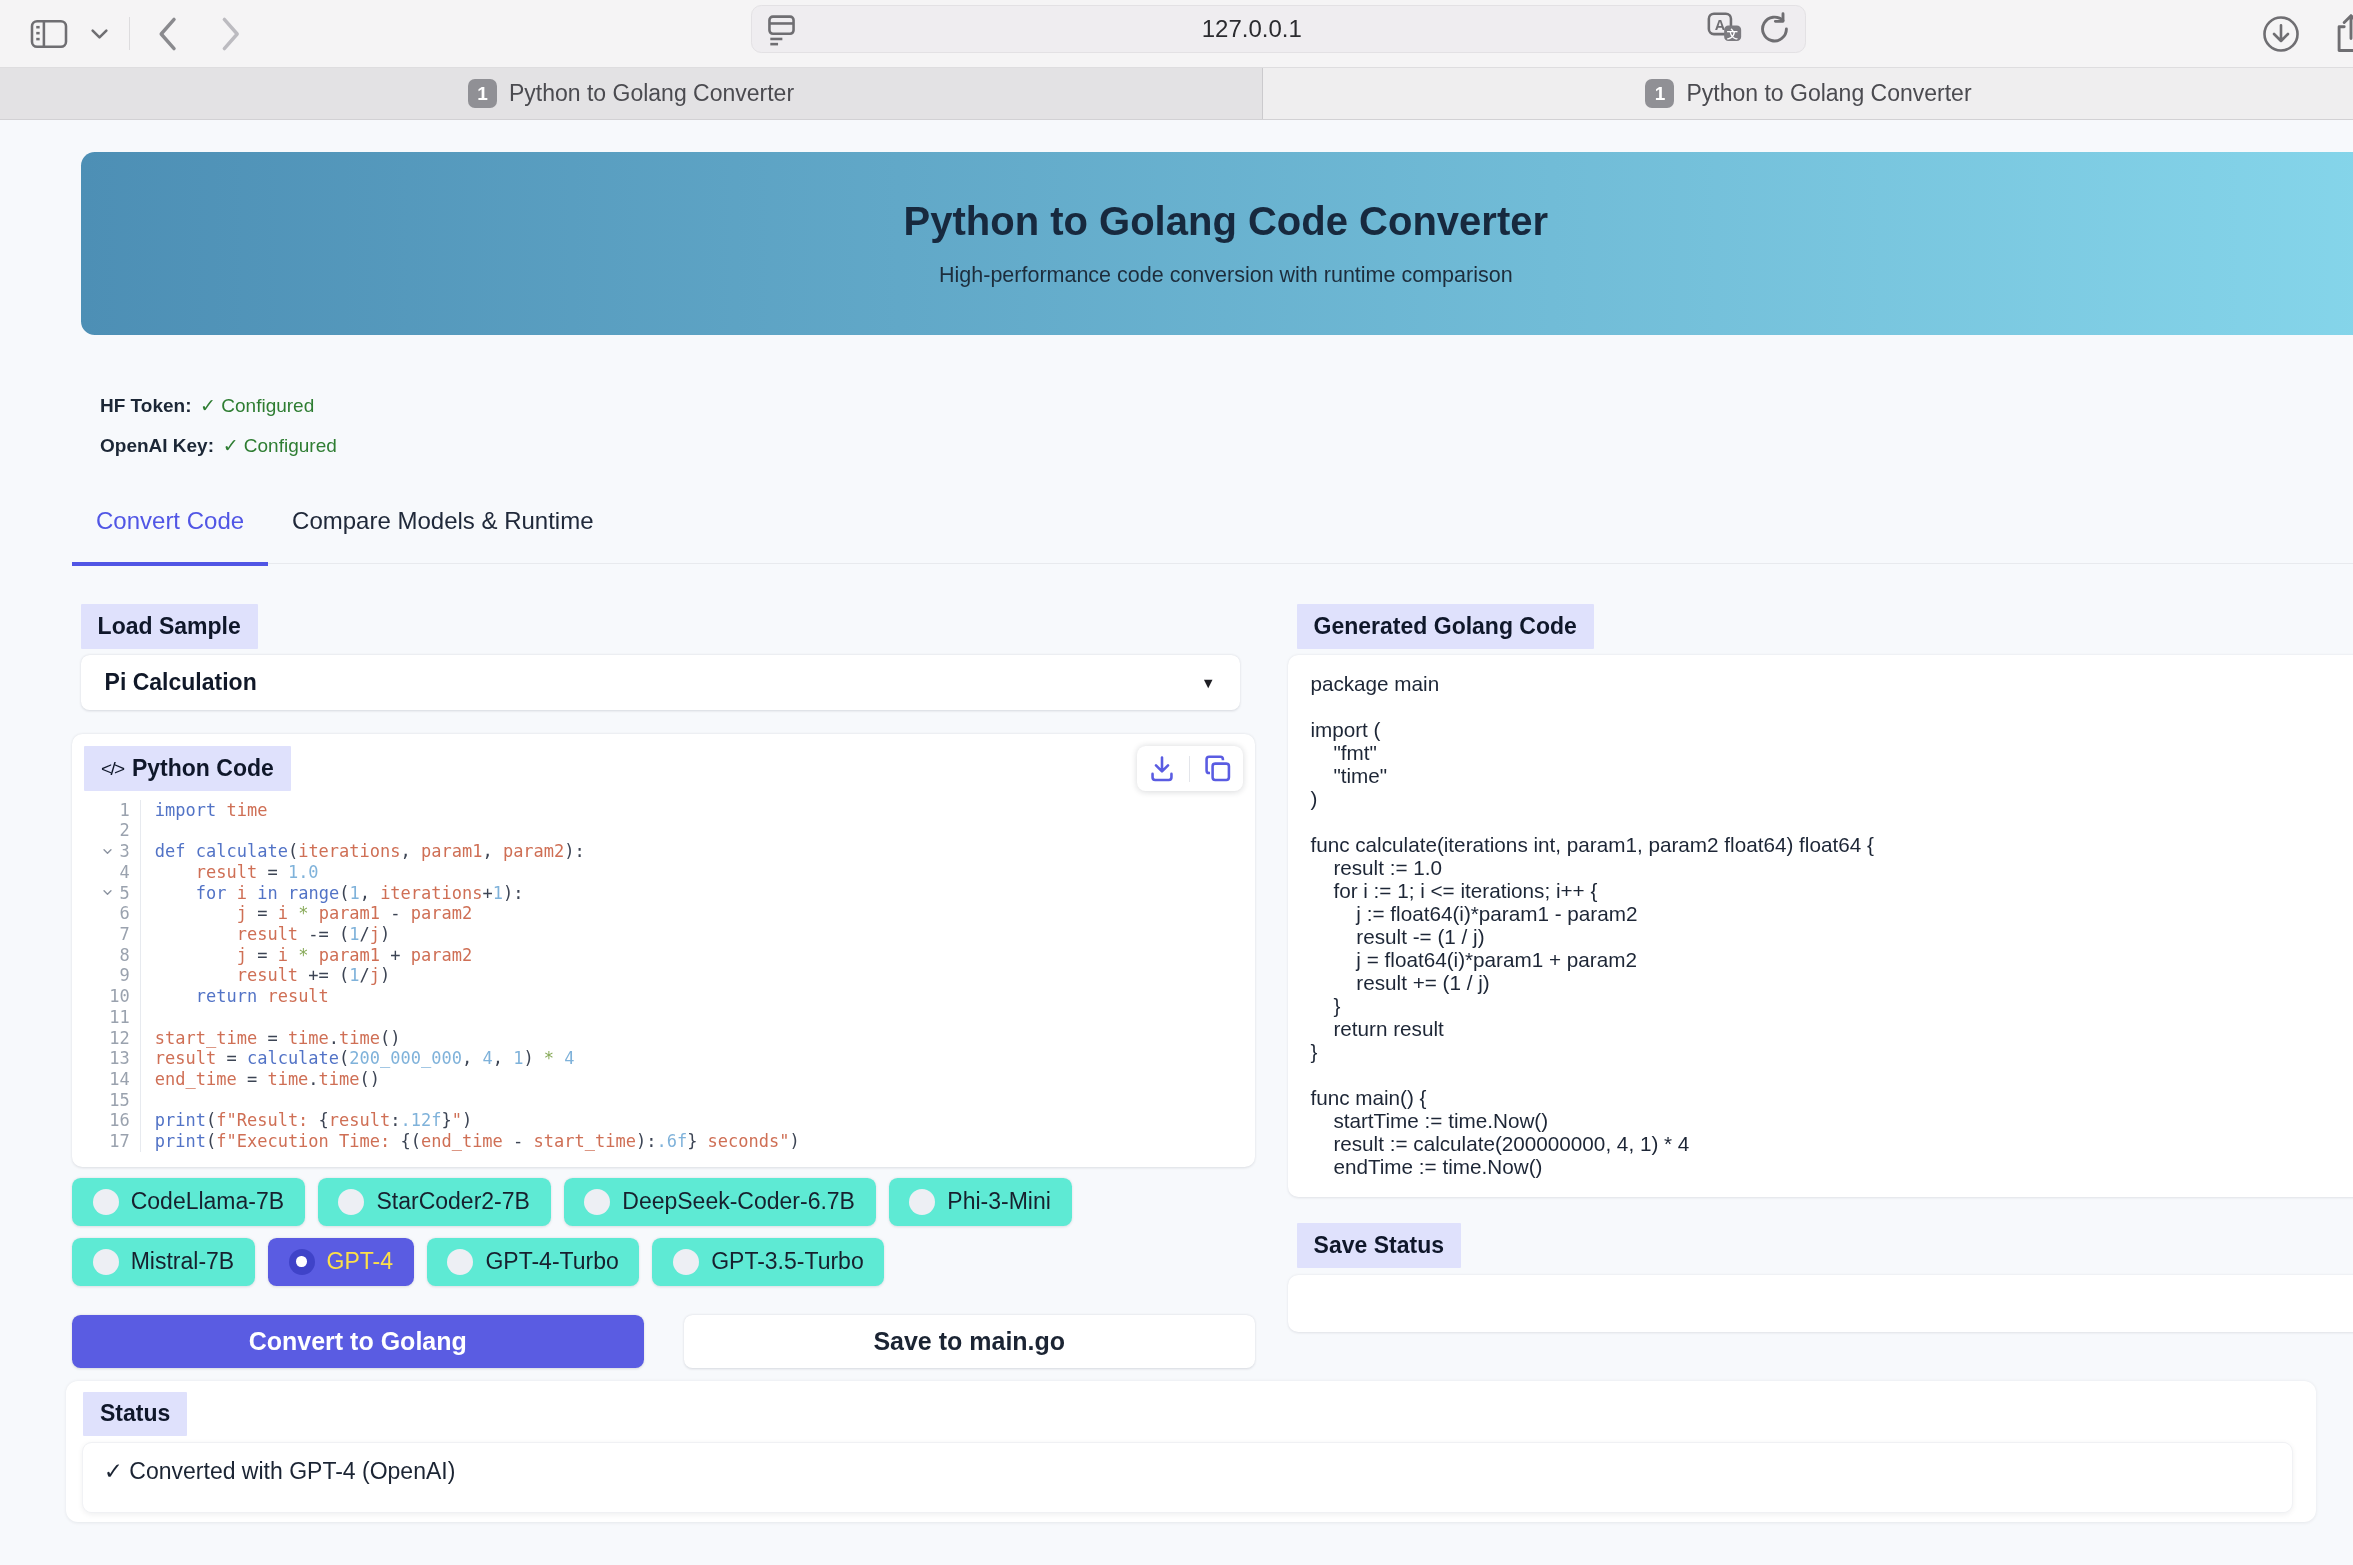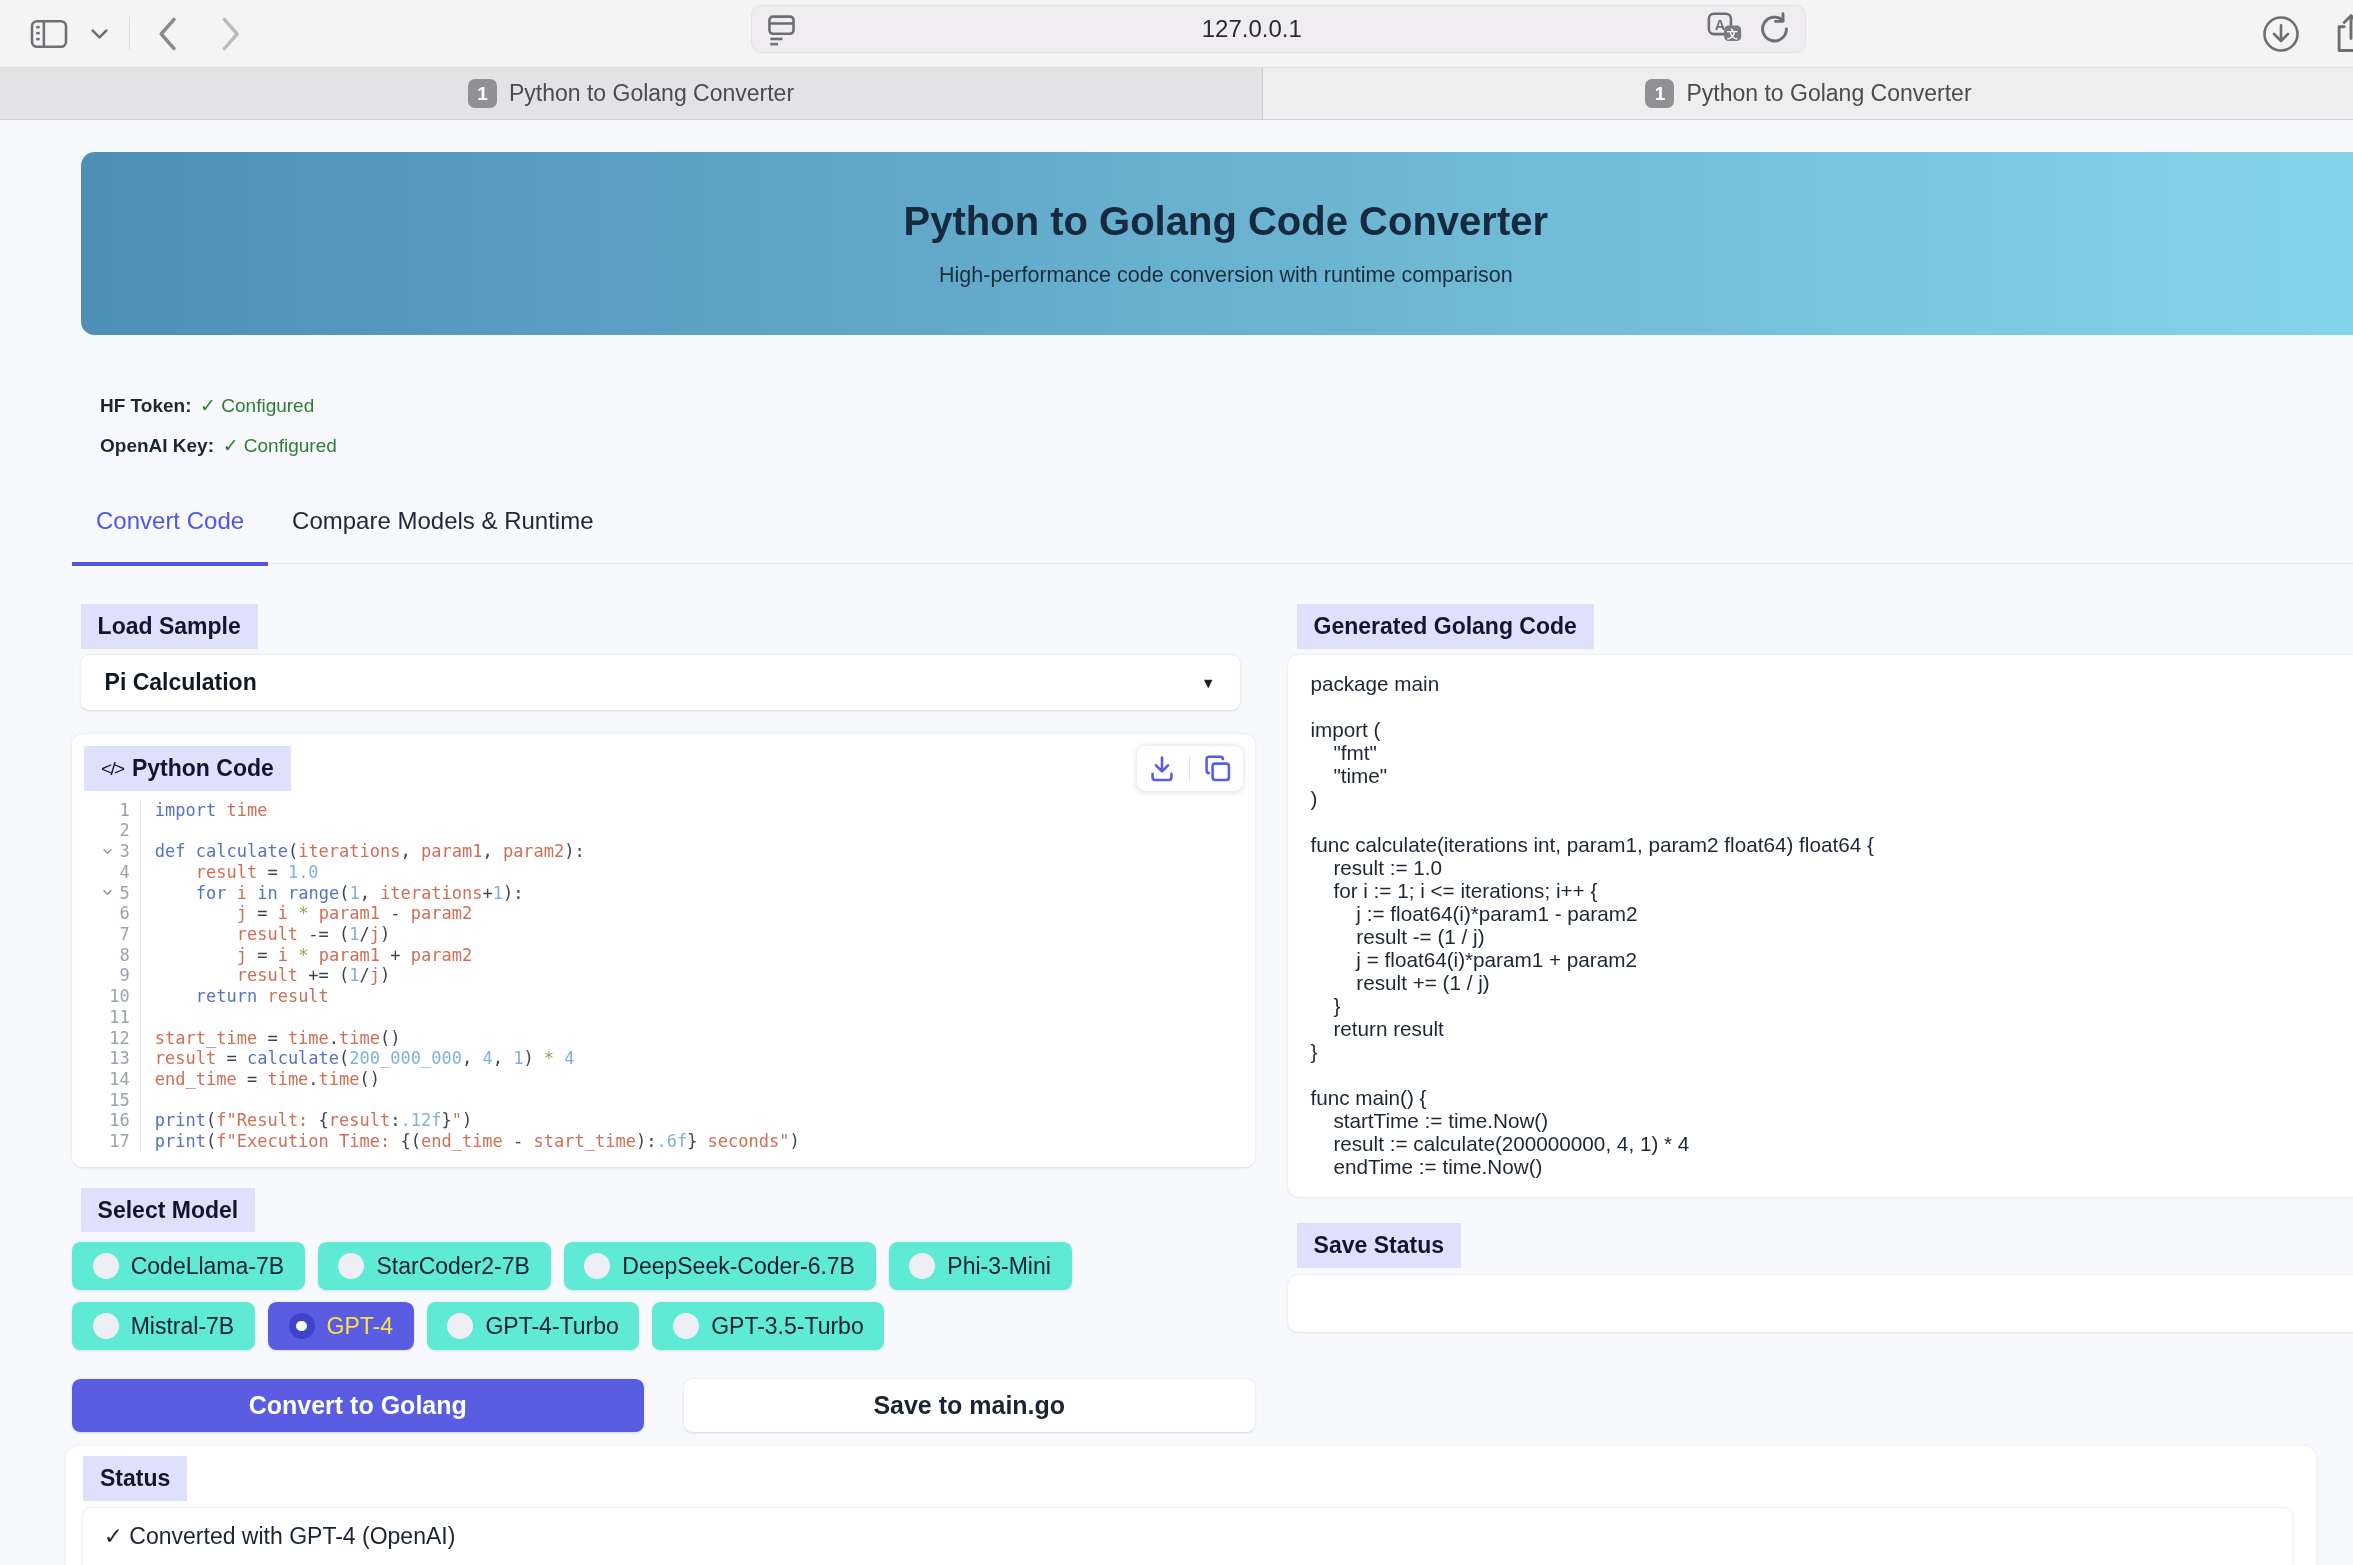--- a/index.html
+++ b/index.html
@@ -364,23 +364,20 @@
               <div class="pyline">
                 <span class="gut">
                   <span class="fold"></span>
                   <span class="lnum">17</span>
                 </span>
                 <span class="ct"><span class="tk-k">print</span><span class="tk-p">(</span><span class="tk-v">f"Execution Time: </span><span class="tk-p">{(</span><span class="tk-v">end_time</span><span class="tk-p"> - </span><span class="tk-v">start_time</span><span class="tk-p">):</span><span class="tk-n">.6f</span><span class="tk-p">} </span><span class="tk-v">seconds"</span><span class="tk-p">)</span></span>
               </div>
             </div>
         </div>
 
-        <div class="chiprow" style="margin-top:20.7px;">
-          <span class="chip">Select Model</span>
-        </div>
         <div class="models">
             <div class="pill">
               <span class="radio"></span>
               <span>CodeLlama-7B</span>
             </div>
             <div class="pill">
               <span class="radio"></span>
               <span>StarCoder2-7B</span>
             </div>
             <div class="pill">

